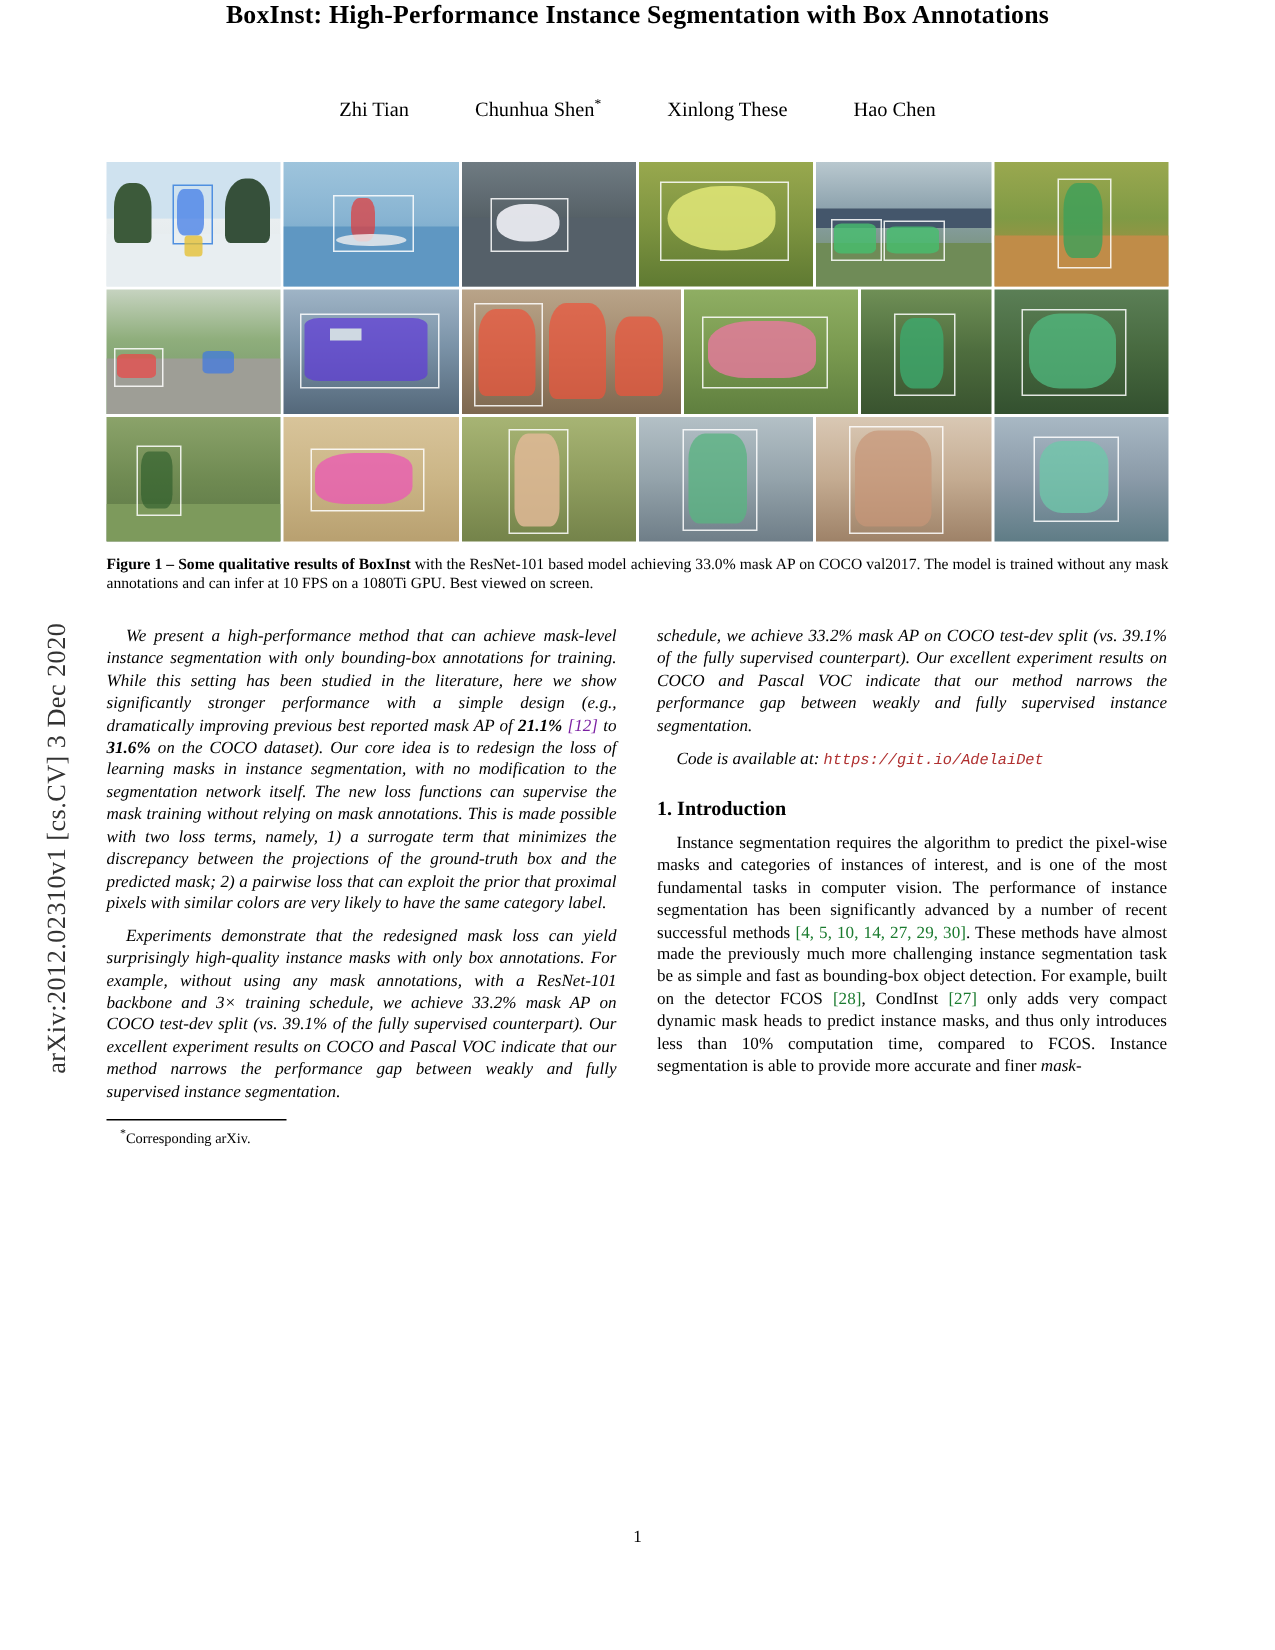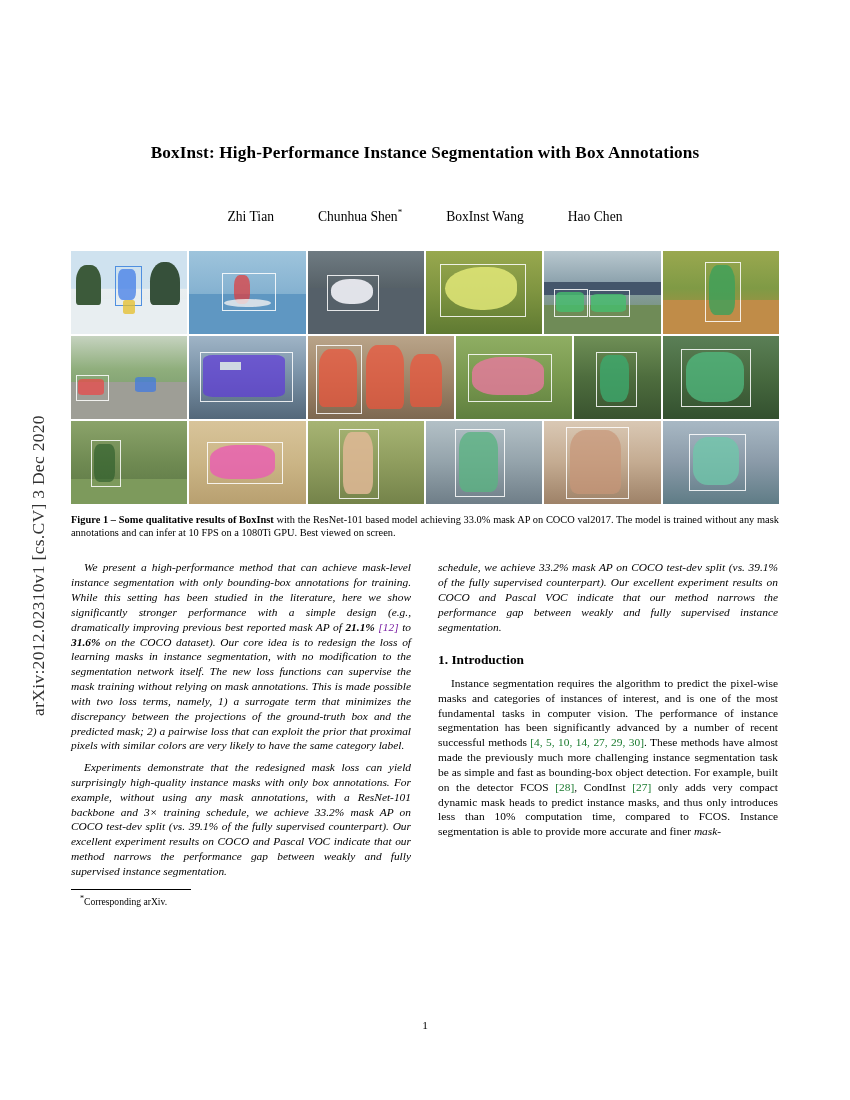--- a/index.html
+++ b/index.html
@@ -35,21 +35,20 @@
   
   #page {
     position: absolute;
     left: 71px;
     top: 0;
     width: 708px;
     height: 1100px;
   }
 
   #title {
-    margin-top: 143px;
     text-align: center;
     font-size: 17.2px;
     font-weight: bold;
     letter-spacing: 0.15px;
   }
 
   #authors {
     margin-top: 44px;
     text-align: center;
     font-size: 13.6px;
@@ -171,21 +170,21 @@
 </head>
 <body>
 
 <div id="arxiv-stamp">arXiv:2012.02310v1  [cs.CV]  3 Dec 2020</div>
 
 <div id="page">
 
   <div id="title">BoxInst: High-Performance Instance Segmentation with Box Annotations</div>
 
   <div id="authors">
-    <span class="author"><span>Zhi Tian</span><sup></sup></span><span class="author"><span>Chunhua Shen</span><sup>*</sup></span><span class="author"><span>BoxInst Wang</span><sup></sup></span><span class="author"><span>Hao Chen</span><sup></sup></span>
+    <span class="author"><span>Zhi Tian</span><sup></sup></span><span class="author"><span>Chunhua Shen</span><sup>*</sup></span><span class="author"><span>Xinlong These</span><sup></sup></span><span class="author"><span>Hao Chen</span><sup></sup></span>
   </div>
 
 
   <div id="figure">
 
     <div class="cell" style="grid-column: span 4; background: linear-gradient(#cfe2ef 0%, #cfe2ef 45%, #e9eef0 46%, #dfe7ea 100%);">
       <div style="position:absolute;left:0;bottom:0;width:100%;height:42%;background:#e8eef1;"></div>
       <div style="position:absolute;left:4%;top:18%;width:22%;height:48%;background:#3c5a3a;border-radius:40% 40% 10% 10%;"></div>
       <div style="position:absolute;right:6%;top:14%;width:26%;height:52%;background:#36503a;border-radius:45% 45% 12% 12%;"></div>
       <div class="mask" style="left:40%;top:22%;width:16%;height:38%;background:rgba(60,120,230,0.72);border-radius:25%;"></div>
@@ -307,20 +306,21 @@
 
       <p class="abs-p">Experiments demonstrate that the redesigned mask loss can yield surprisingly high-quality instance masks with only box annotations. For example, without using any mask annotations, with a ResNet-101 backbone and 3× training schedule, we achieve 33.2% mask AP on COCO test-dev split (vs. 39.1% of the fully supervised counterpart). Our excellent experiment results on COCO and Pascal VOC indicate that our method narrows the performance gap between weakly and fully supervised instance segmentation.</p>
 
       <div class="footnote-rule"></div>
       <div class="footnote"><sup>*</sup><span>Corresponding arXiv.</span></div>
     </div>
 
     <div class="col">
       <p class="abs-p" style="text-indent:0;">schedule, we achieve 33.2% mask AP on COCO test-dev split (vs. 39.1% of the fully supervised counterpart). Our excellent experiment results on COCO and Pascal VOC indicate that our method narrows the performance gap between weakly and fully supervised instance segmentation.</p>
 
+      <p class="abs-p"><span>Code is available at: </span><a class="url" href="#">https://git.io/AdelaiDet</a></p>
 
       <div class="sec-head-left">1. Introduction</div>
 
       <p class="body-p"><span>Instance segmentation requires the algorithm to predict the pixel-wise masks and categories of instances of interest, and is one of the most fundamental tasks in computer vision. The performance of instance segmentation has been significantly advanced by a number of recent successful methods </span><span class="cite-g">[4, 5, 10, 14, 27, 29, 30]</span><span>. These methods have almost made the previously much more challenging instance segmentation task be as simple and fast as bounding-box object detection. For example, built on the detector FCOS </span><span class="cite-g">[28]</span><span>, CondInst </span><span class="cite-g">[27]</span><span> only adds very compact dynamic mask heads to predict instance masks, and thus only introduces less than 10% computation time, compared to FCOS. Instance segmentation is able to provide more accurate and finer </span><i>mask-</i></p>
     </div>
   </div>
 
   <div id="pageno">1</div>
 </div>
 

